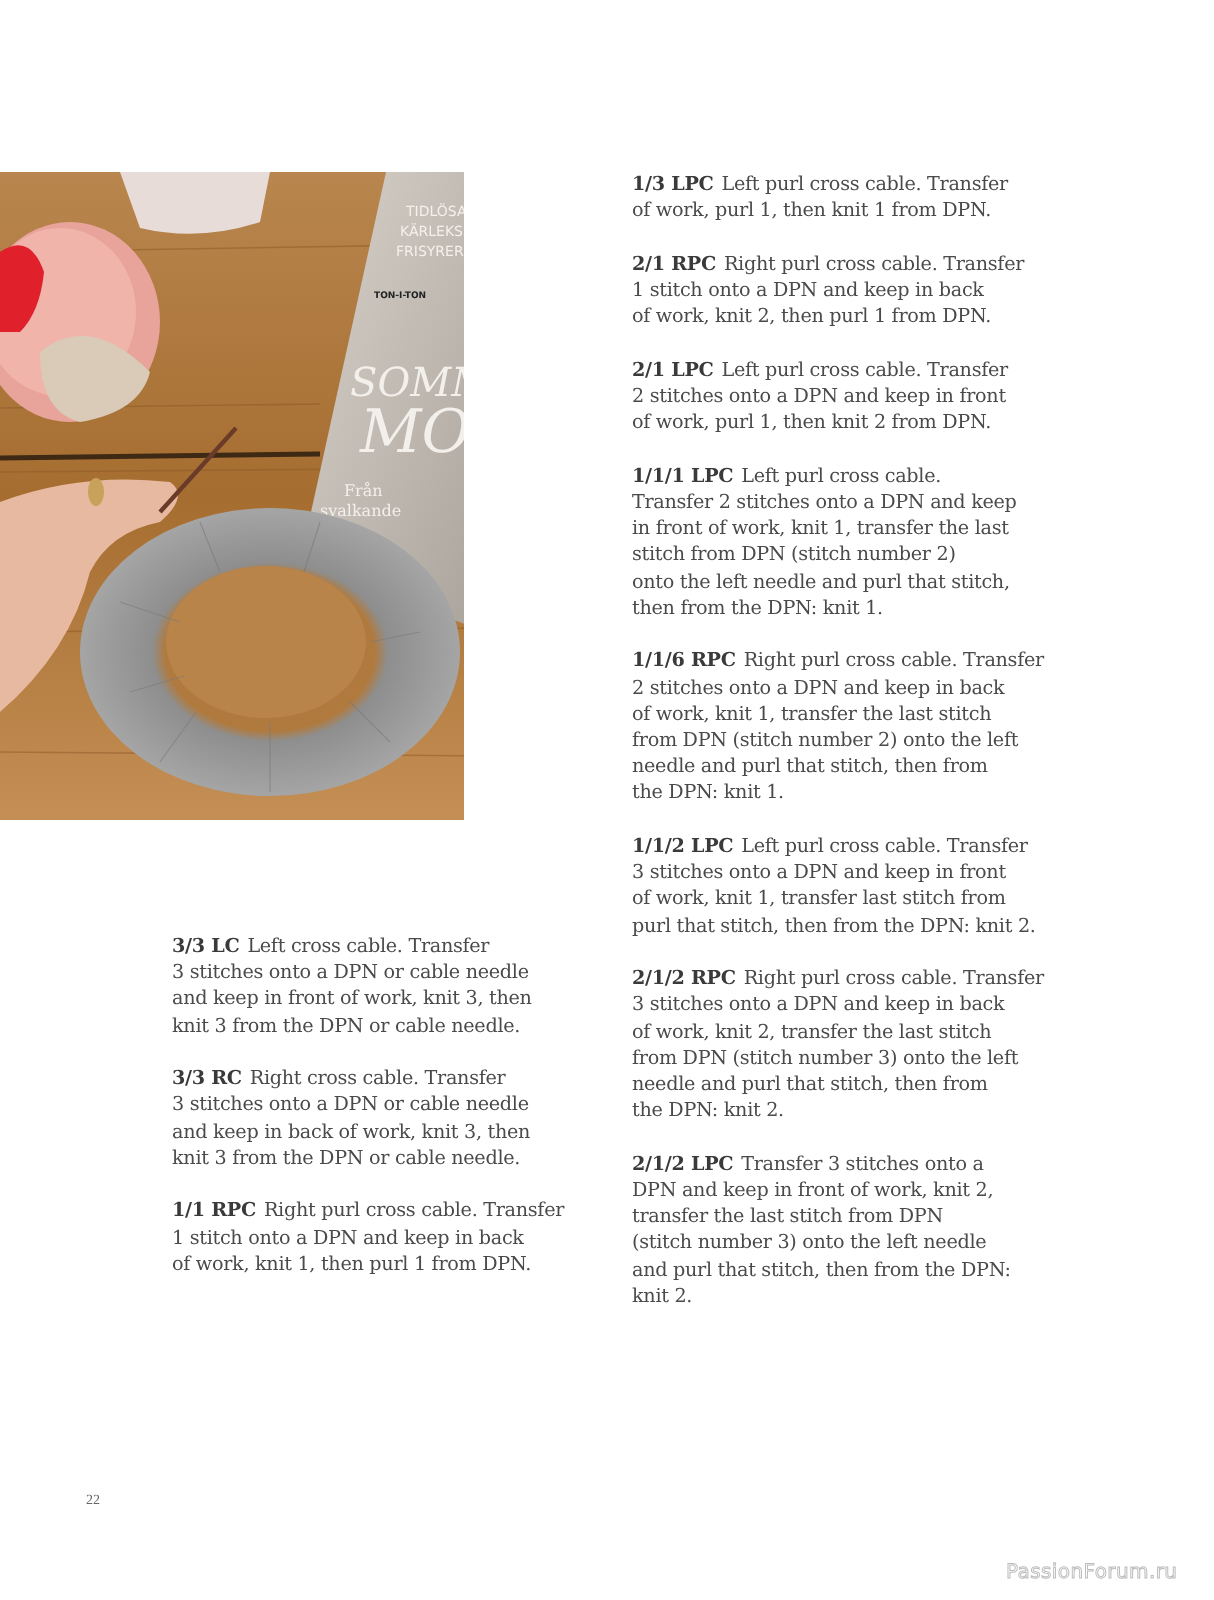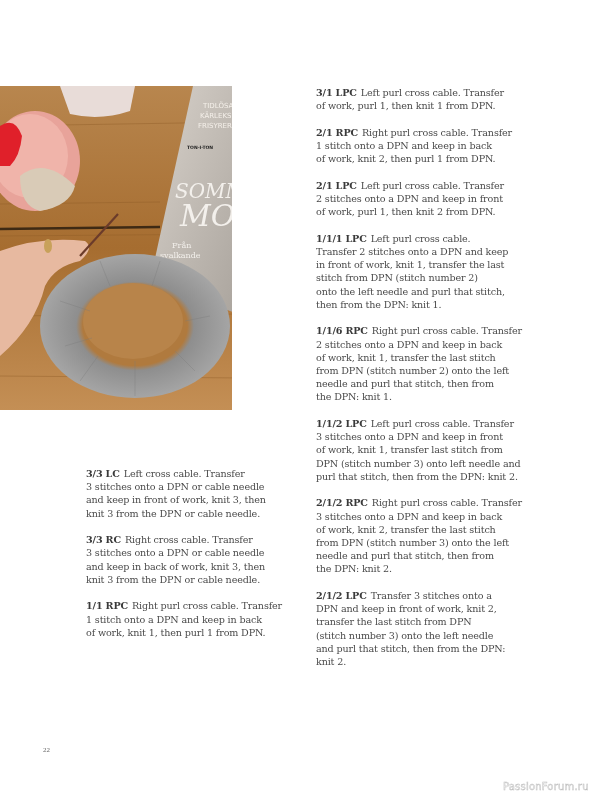--- a/index.html
+++ b/index.html
@@ -108,21 +108,21 @@
   </div>
   <div class="entry">
     <p><span class="abbr">1/1 RPC</span><span>Right purl cross cable. Transfer</span></p>
     <p>1 stitch onto a DPN and keep in back</p>
     <p>of work, knit 1, then purl 1 from DPN.</p>
   </div>
 </div>
 
 <div class="col col-right">
   <div class="entry">
-    <p><span class="abbr">3/1 LPC</span><span>Left purl cross cable. Transfer</span></p>
+    <p><span class="abbr">1/3 LPC</span><span>Left purl cross cable. Transfer</span></p>
     <p>of work, purl 1, then knit 1 from DPN.</p>
   </div>
   <div class="entry">
     <p><span class="abbr">2/1 RPC</span><span>Right purl cross cable. Transfer</span></p>
     <p>1 stitch onto a DPN and keep in back</p>
     <p>of work, knit 2, then purl 1 from DPN.</p>
   </div>
   <div class="entry">
     <p><span class="abbr">2/1 LPC</span><span>Left purl cross cable. Transfer</span></p>
     <p>2 stitches onto a DPN and keep in front</p>
@@ -141,21 +141,20 @@
     <p>2 stitches onto a DPN and keep in back</p>
     <p>of work, knit 1, transfer the last stitch</p>
     <p>from DPN (stitch number 2) onto the left</p>
     <p>needle and purl that stitch, then from</p>
     <p>the DPN: knit 1.</p>
   </div>
   <div class="entry">
     <p><span class="abbr">1/1/2 LPC</span><span>Left purl cross cable. Transfer</span></p>
     <p>3 stitches onto a DPN and keep in front</p>
     <p>of work, knit 1, transfer last stitch from</p>
-    <p>DPN (stitch number 3) onto left needle and</p>
     <p>purl that stitch, then from the DPN: knit 2.</p>
   </div>
   <div class="entry">
     <p><span class="abbr">2/1/2 RPC</span><span>Right purl cross cable. Transfer</span></p>
     <p>3 stitches onto a DPN and keep in back</p>
     <p>of work, knit 2, transfer the last stitch</p>
     <p>from DPN (stitch number 3) onto the left</p>
     <p>needle and purl that stitch, then from</p>
     <p>the DPN: knit 2.</p>
   </div>

